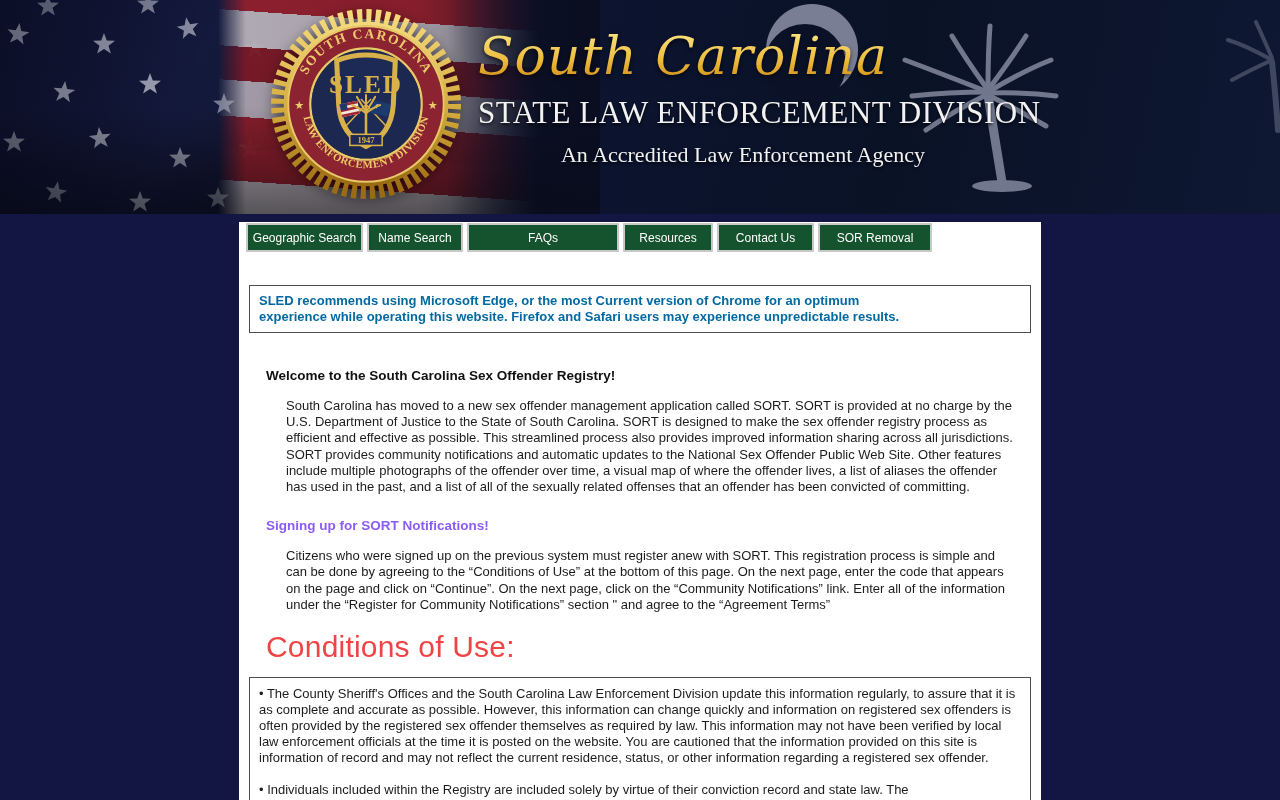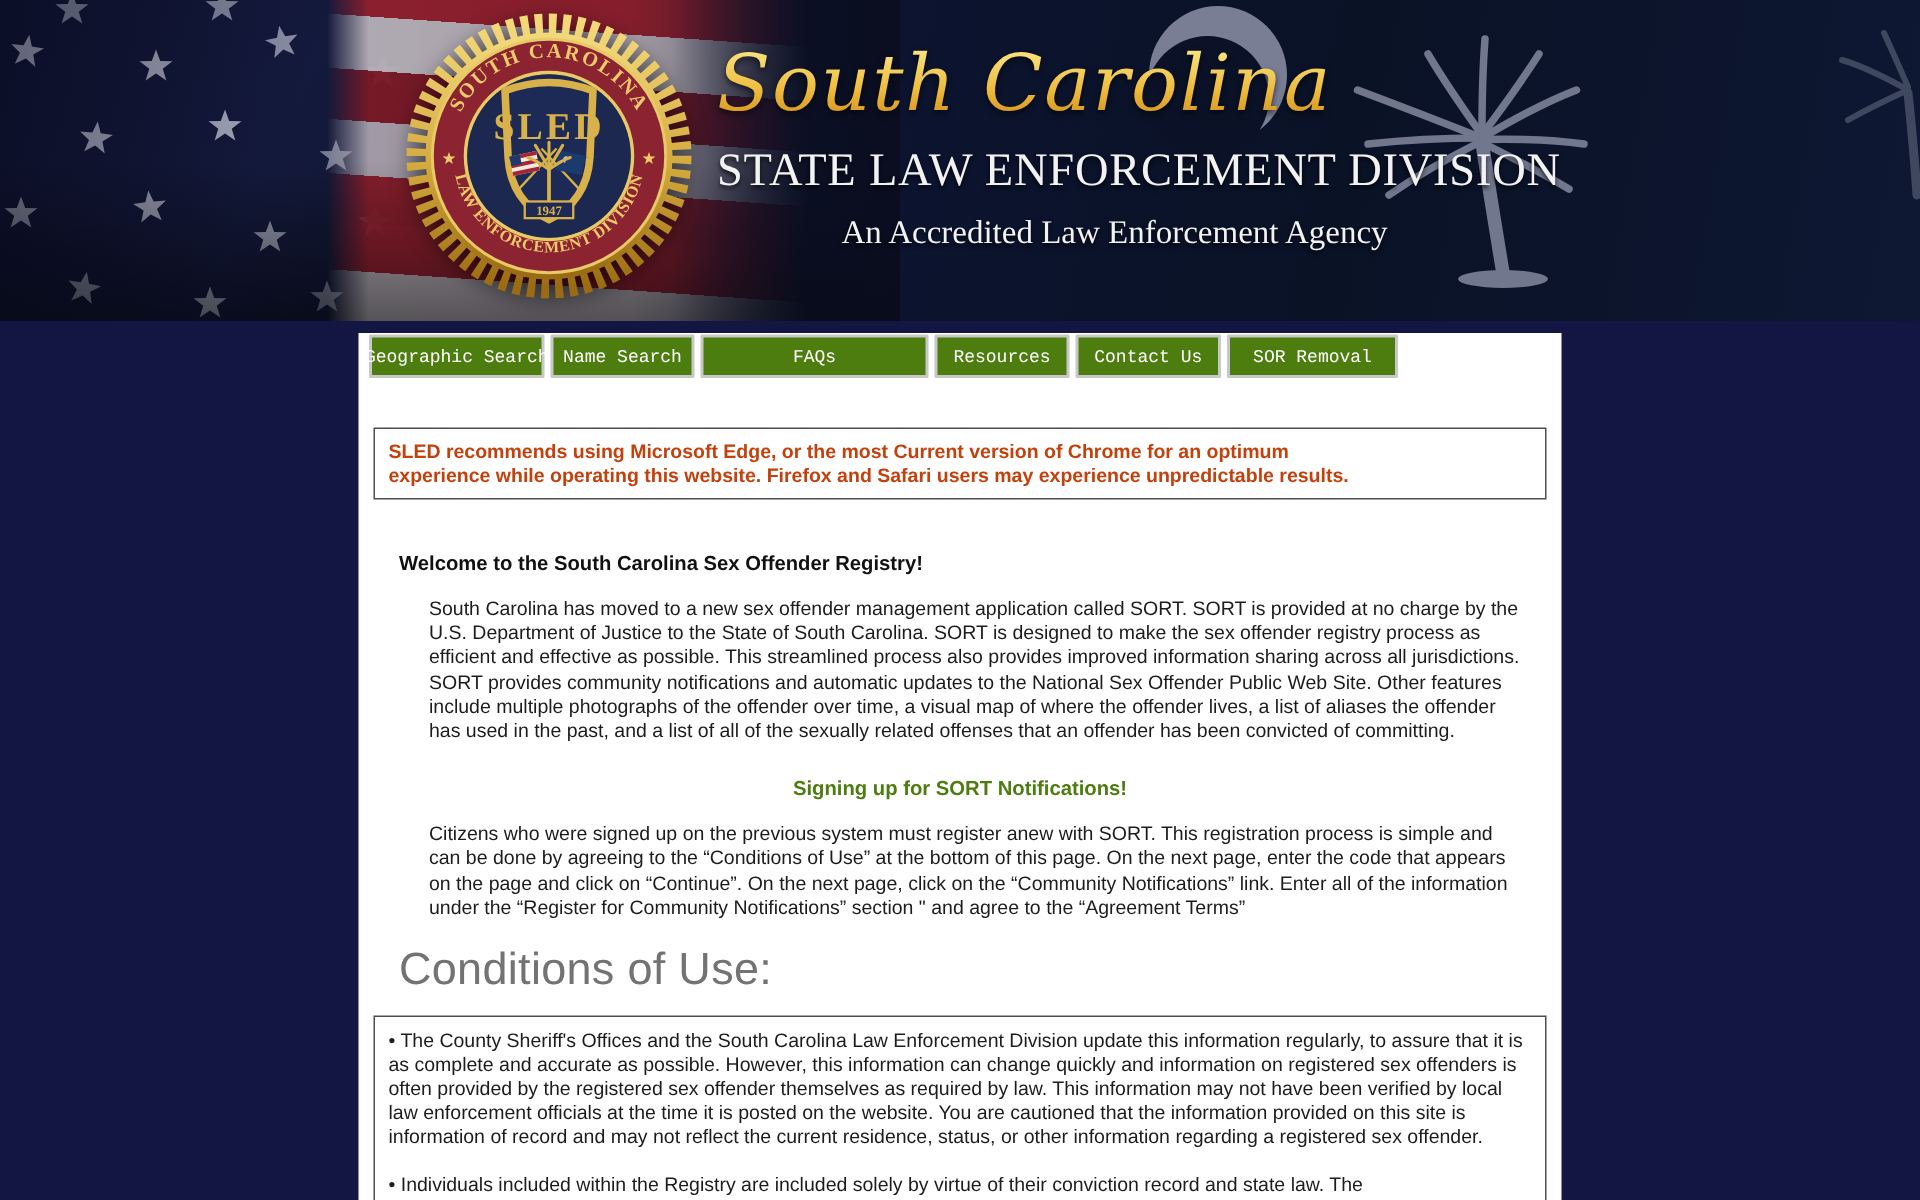--- a/index.html
+++ b/index.html
@@ -39,37 +39,37 @@
   .division-title { font-family:"Liberation Serif", serif; font-size:31px; letter-spacing:.5px;
                     margin-top:10px; white-space:nowrap; text-shadow:0 2px 3px rgba(0,0,0,.7); }
   .tagline { font-family:"Liberation Serif", serif; font-size:22px; text-align:center;
              margin-top:11px; text-shadow:0 2px 3px rgba(0,0,0,.7); }
 
   
   .content-wrap { background:#131642; padding-top:8px; min-height:586px; }
   .panel { width:802px; margin:0 auto; background:#ffffff; min-height:578px; padding-bottom:40px; }
 
   .nav { display:flex; gap:4px; padding:1px 7px 0 7px; }
-  .nav-btn { height:29px; background:#4d7c0f; border:2px solid #c8c8c8; border-radius:1px;
+  .nav-btn { height:29px; background:#14532d; border:2px solid #c8c8c8; border-radius:1px;
              color:#ffffff; font-size:12px; display:flex; align-items:center; justify-content:center;
-             cursor:pointer; white-space:nowrap; font-family:Liberation Mono, monospace; }
+             cursor:pointer; white-space:nowrap; font-family:Liberation Sans, sans-serif; }
   .nav-btn:nth-child(1){ width:117px; } .nav-btn:nth-child(2){ width:96px; }
   .nav-btn:nth-child(3){ width:152px; } .nav-btn:nth-child(4){ width:90px; }
   .nav-btn:nth-child(5){ width:97px; }  .nav-btn:nth-child(6){ width:114px; }
   .nav-btn:nth-child(7){ width:103px; }
 
   .notice-box { margin:33px 10px 0 10px; border:1px solid #4d4d4d; padding:7px 9px;
-                font-size:13px; font-weight:bold; color:#c2410c; line-height:16px;
+                font-size:13px; font-weight:bold; color:#0369a1; line-height:16px;
                 white-space:pre-line; }
 
   .text-col { padding:0 27px; color:#1c1c1c; }
   .h-bold { margin-top:35px; font-size:13.5px; font-weight:bold; color:#111; }
   .para { margin-top:15px; font-size:13px; line-height:16.2px;margin-left:20px; }
-  .h-bold-2 { margin-top:23px; font-size:13.5px; font-weight:bold; color:#4d7c0f;text-align:center; }
-  .conditions-h { margin-top:17px; font-size:30px; color:#737373; font-weight:400;
+  .h-bold-2 { margin-top:23px; font-size:13.5px; font-weight:bold; color:#8b5cf6; }
+  .conditions-h { margin-top:17px; font-size:30px; color:#ef4444; font-weight:400;
                   letter-spacing:.2px; }
   .conditions-box { margin:13px 10px 0 10px; border:1px solid #4d4d4d; padding:8px 9px 20px 9px;
                     font-size:13px; line-height:16px; color:#1c1c1c; }
   .conditions-box p { margin-bottom:16px; }
   .conditions-box p:last-child { margin-bottom:0; }
 </style>
 </head>
 <body>
 
 <div class="header">

